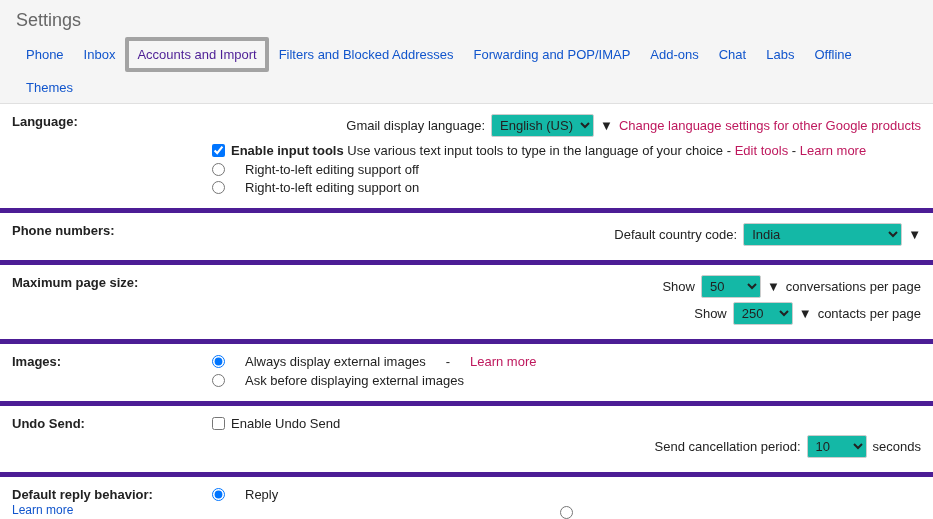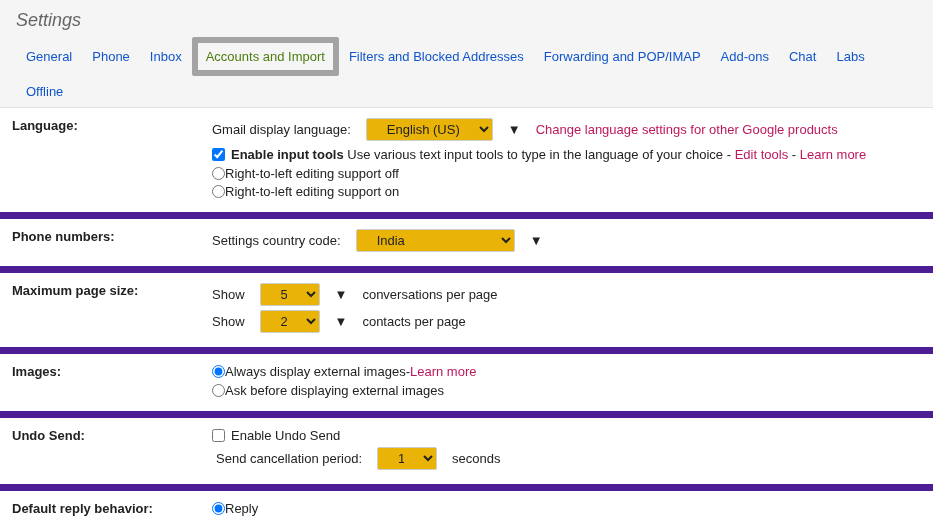--- a/index.html
+++ b/index.html
@@ -7,79 +7,78 @@
       font-family: Arial, sans-serif;
       font-size: 13px;
       color: #222;
       background: #f5f5f5;
     }
     .page-title {
       font-size: 18px;
       font-weight: normal;
       color: #666;
       padding: 10px 16px 6px 16px;
-      font-style: italic;
     }
     .settings-nav {
       background: #f5f5f5;
       border-bottom: 1px solid #e0e0e0;
       padding: 0 16px;
       display: flex;
       flex-wrap: wrap;
       align-items: center;
     }
     .nav-item {
       padding: 8px 10px;
       color: #15c;
       text-decoration: none;
       cursor: pointer;
       font-size: 13px;
       white-space: nowrap;
     }
     .nav-item.active {
-      color: #4d7c0f;
-      border: 6px solid #a3a3a3;
+      color: #4c1d95;
+      border: 4px solid #a3a3a3;
       border-radius: 2px;
       padding: 6px 8px;
       text-decoration: none;
       font-weight: normal;
     }
     .settings-content {
       background: #fff;
       padding: 0;
     }
     .settings-table {
       width: 100%;
       border-collapse: collapse;
     }
     .settings-table tr {
-      border-bottom: 7px solid #4c1d95;
+      border-bottom: 5px solid #4c1d95;
       margin-left: 46px;
     }
     .settings-table td {
       padding: 10px 12px;
       vertical-align: top;
     }
     .label-cell {
       width: 200px;
       font-weight: bold;
       font-size: 13px;
       color: #222;
       padding-top: 12px;
     }
     .value-cell { font-size: 13px; }
-    .inline-row { display: flex; align-items: center; gap: 15px; margin-bottom: 4px; }
+    .inline-row { display: flex; align-items: center; gap: 6px; margin-bottom: 4px; justify-content: flex-end; }
     .radio-group { margin-top: 4px; }
-    .radio-row { display: flex; align-items: center; gap: 0; margin-bottom: 3px; }
+    .radio-row { display: flex; align-items: center; gap: 20px; margin-bottom: 3px; }
     select {
       border: 1px solid #ccc;
       border-radius: 2px;
-      padding: 2px 16px;
-      font-size: 13px;
-      background: #eab308;
+      padding: 2px 4px;
+      font-size: 13px;
+      background: #14b8a6;
       color: #222;
     }
     .link { color: #be185d; text-decoration: none; cursor: pointer; }
     .checkbox-row { display: flex; align-items: center; gap: 6px; margin-bottom: 4px; }
     .bold { font-weight: bold; }
     input[type="radio"] { margin: 0; }
     input[type="checkbox"] { margin: 0; }
     .small-select { width: 60px; }
     .label-subtext {
       font-size: 12px;
@@ -87,30 +86,30 @@
       font-weight: normal;
       margin-top: 2px;
     }
   </style>
 </head>
 <body>
 
 <div class="page-title">Settings</div>
 
 <nav class="settings-nav">
-  <a class="nav-item">General</a>
   <a class="nav-item">Phone</a>
   <a class="nav-item">Inbox</a>
   <a class="nav-item active">Accounts and Import</a>
   <a class="nav-item">Filters and Blocked Addresses</a>
   <a class="nav-item">Forwarding and POP/IMAP</a>
   <a class="nav-item">Add-ons</a>
   <a class="nav-item">Chat</a>
   <a class="nav-item">Labs</a>
   <a class="nav-item">Offline</a>
+  <a class="nav-item">Themes</a>
 </nav>
 
 <div class="settings-content">
   <table class="settings-table">
     <tbody>
 
       <tr>
         <td class="label-cell">Language:</td>
         <td class="value-cell">
           <div class="inline-row">
@@ -141,21 +140,21 @@
               <span>Right-to-left editing support on</span>
             </div>
           </div>
         </td>
       </tr>
 
       <tr>
         <td class="label-cell">Phone numbers:</td>
         <td class="value-cell">
           <div class="inline-row">
-            <span>Settings country code:</span>
+            <span>Default country code:</span>
             <select style="width:159px;">
               <option>India</option>
             </select>
             <span>▼</span>
           </div>
         </td>
       </tr>
 
       <tr>
         <td class="label-cell">Maximum page size:</td>

